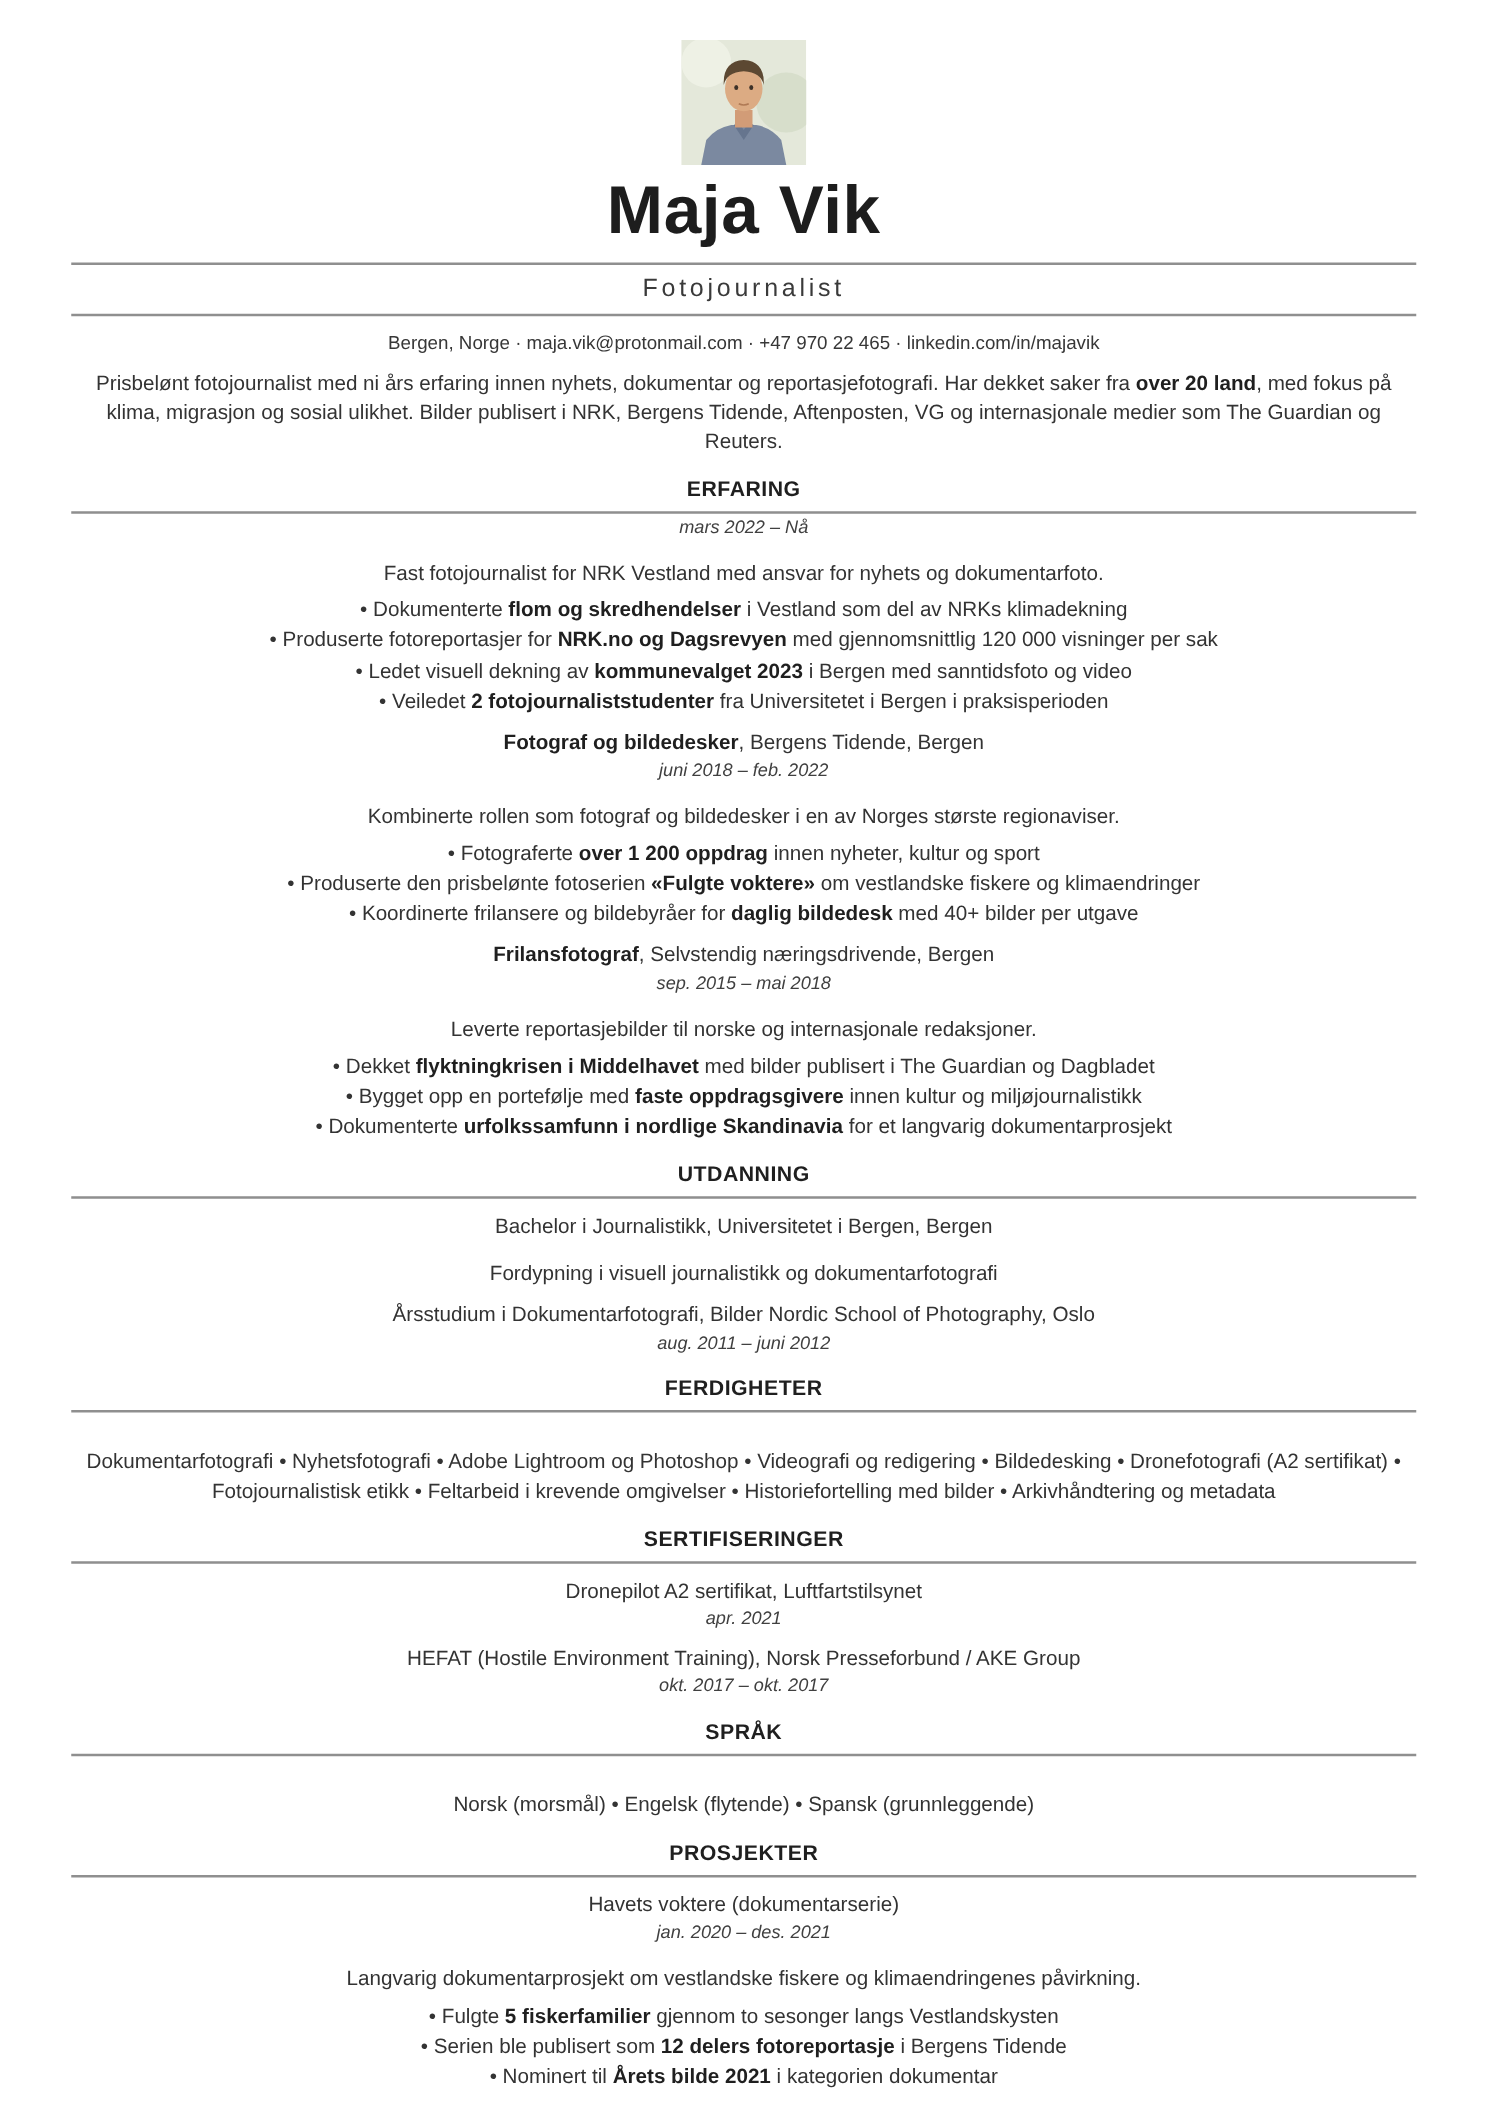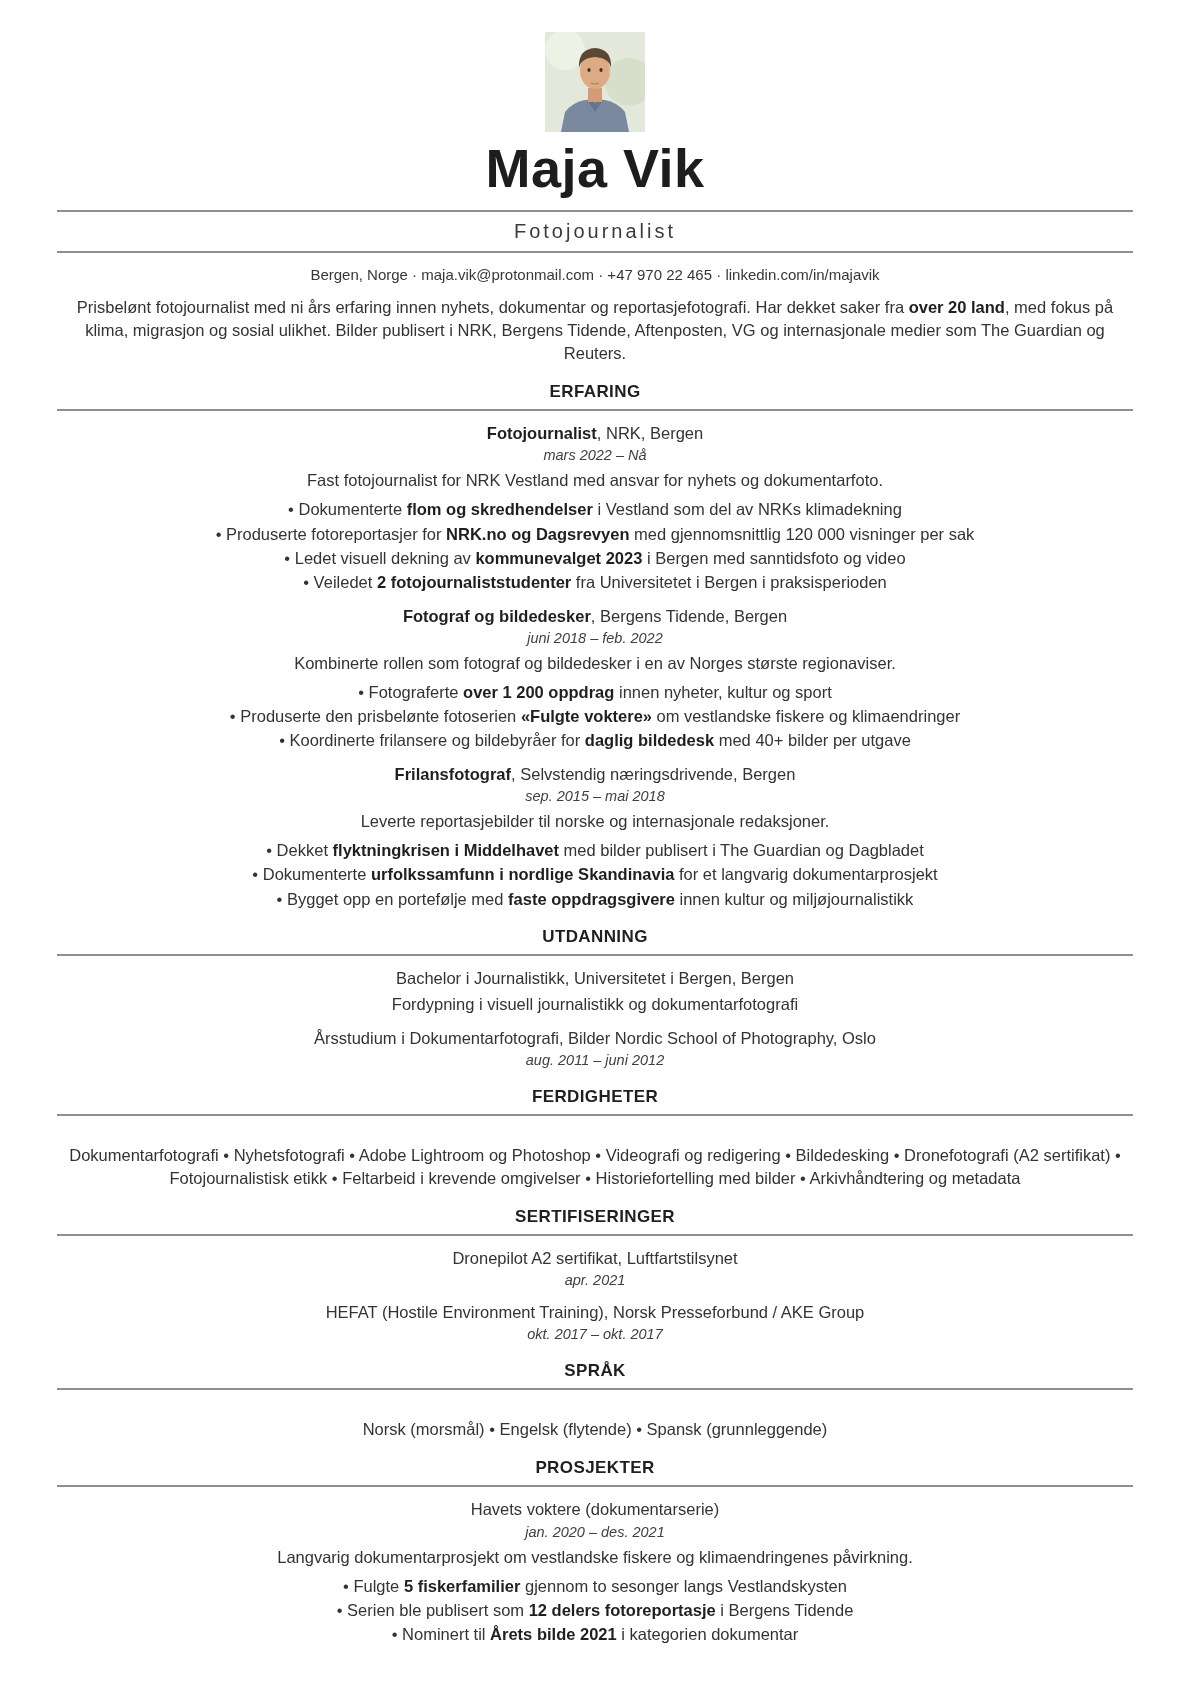--- a/index.html
+++ b/index.html
@@ -26,21 +26,21 @@
   }
   .contact { font-size:15px; line-height:1.35; margin-top:12px; color:#373737; }
   .summary { font-size:16.5px; line-height:1.4; margin-top:10px; color:#333; }
   h2.section-heading {
     font-size:17px; line-height:1.3; font-weight:700;
     color:#1f1f1f; letter-spacing:0.4px; margin:16px 0 6px;
   }
   .entry-title { font-size:16.5px; line-height:1.35; margin-top:11px; color:#333; }
   .entry-title strong, .summary strong, .bullet strong { font-weight:700; color:#1f1f1f; }
   .dates { font-size:14.5px; line-height:1.3; font-style:italic; margin-top:2px; color:#404040; }
-  .lead { font-size:16.5px; line-height:1.35; margin-top:4px; color:#333; }
+  .lead { font-size:16.5px; line-height:1.35; margin-top:16px; color:#333; }
   .bullets { margin-top:7px;text-align:center; }
   .bullet { font-size:16.5px; line-height:1.35; margin-top:2px; color:#333; }
   .bullet::before { content:"\2022\00a0"; }
   .inline-list { font-size:16.5px; line-height:1.4; margin-top:28px; color:#333; }
 </style>
 </head>
 <body>
 
 <div class="page">
 
@@ -69,21 +69,20 @@
 
   <p class="contact">Bergen, Norge · maja.vik@protonmail.com · +47 970 22 465 · linkedin.com/in/majavik</p>
 
   <p class="summary"><span>Prisbelønt fotojournalist med ni års erfaring innen nyhets, dokumentar og reportasjefotografi. Har dekket saker fra </span><strong>over 20 land</strong><span>, med fokus på klima, migrasjon og sosial ulikhet. Bilder publisert i NRK, Bergens Tidende, Aftenposten, VG og internasjonale medier som The Guardian og Reuters.</span></p>
 
   <section>
     <h2 class="section-heading">ERFARING</h2>
     <hr class="rule">
 
     <article>
-      <p class="entry-title"><strong>Fotojournalist</strong><span>, NRK, Bergen</span></p>
       <p class="dates">mars 2022 – Nå</p>
       <p class="lead">Fast fotojournalist for NRK Vestland med ansvar for nyhets og dokumentarfoto.</p>
       <div class="bullets">
         <p class="bullet"><span>Dokumenterte </span><strong>flom og skredhendelser</strong><span> i Vestland som del av NRKs klimadekning</span></p>
         <p class="bullet"><span>Produserte fotoreportasjer for </span><strong>NRK.no og Dagsrevyen</strong><span> med gjennomsnittlig 120 000 visninger per sak</span></p>
         <p class="bullet"><span>Ledet visuell dekning av </span><strong>kommunevalget 2023</strong><span> i Bergen med sanntidsfoto og video</span></p>
         <p class="bullet"><span>Veiledet </span><strong>2 fotojournaliststudenter</strong><span> fra Universitetet i Bergen i praksisperioden</span></p>
       </div>
     </article>
 
@@ -97,22 +96,22 @@
         <p class="bullet"><span>Koordinerte frilansere og bildebyråer for </span><strong>daglig bildedesk</strong><span> med 40+ bilder per utgave</span></p>
       </div>
     </article>
 
     <article>
       <p class="entry-title"><strong>Frilansfotograf</strong><span>, Selvstendig næringsdrivende, Bergen</span></p>
       <p class="dates">sep. 2015 – mai 2018</p>
       <p class="lead">Leverte reportasjebilder til norske og internasjonale redaksjoner.</p>
       <div class="bullets">
         <p class="bullet"><span>Dekket </span><strong>flyktningkrisen i Middelhavet</strong><span> med bilder publisert i The Guardian og Dagbladet</span></p>
+        <p class="bullet"><span>Bygget opp en portefølje med </span><strong>faste oppdragsgivere</strong><span> innen kultur og miljøjournalistikk</span></p>
         <p class="bullet"><span>Dokumenterte </span><strong>urfolkssamfunn i nordlige Skandinavia</strong><span> for et langvarig dokumentarprosjekt</span></p>
-        <p class="bullet"><span>Bygget opp en portefølje med </span><strong>faste oppdragsgivere</strong><span> innen kultur og miljøjournalistikk</span></p>
       </div>
     </article>
   </section>
 
   <section>
     <h2 class="section-heading">UTDANNING</h2>
     <hr class="rule">
 
     <article>
       <p class="entry-title">Bachelor i Journalistikk, Universitetet i Bergen, Bergen</p>

